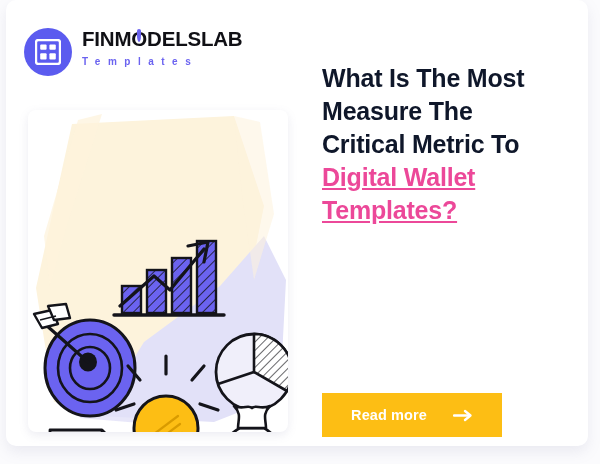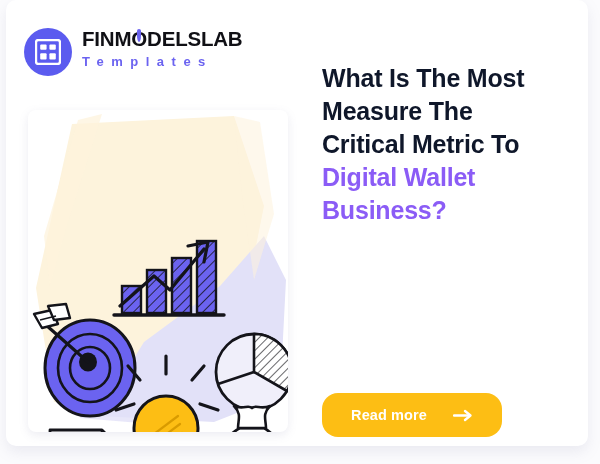--- a/index.html
+++ b/index.html
@@ -73,21 +73,21 @@
     left: 50%;
     top: 2px;
     width: 4px;
     height: 13px;
     margin-left: -2px;
     border-radius: 2px 2px 50% 50%;
     background: #6b63f0;
   }
   #brand-sub {
     margin-top: 3px;
-    font-size: 13px;
+    font-size: 10px;
     font-weight: bold;
     letter-spacing: 7.5px;
     color: #6b63f0;
     line-height: 16px;
     white-space: nowrap;
   }
 
   
   #illustration {
     position: absolute;
@@ -110,32 +110,32 @@
     width: 262px;
   }
   .hl-line {
     font-size: 25px;
     font-weight: bold;
     line-height: 33px;
     letter-spacing: -0.2px;
     white-space: nowrap;
   }
   .hl-accent { color: #0f172a; }
-  .hl-dark   { color: #8b5cf6; }
+  .hl-dark   { color: #ec4899; text-decoration: underline; }
 
   
   #cta {
     position: absolute;
     left: 316px;
     top: 393px;
     width: 180px;
     height: 44px;
     background: #fdbe14;
     border: none;
-    border-radius: 16px;
+    border-radius: 0;
     cursor: pointer;
     display: flex;
     align-items: center;
     justify-content: center;
     gap: 26px;
     padding: 4px;
   }
   #cta-label {
     font-size: 14.5px;
     font-weight: bold;
@@ -272,21 +272,21 @@
           </g>
         </g>
       </svg>
     </div>
 
     <div id="headline">
       <div class="hl-line hl-accent">What Is The Most</div>
       <div class="hl-line hl-accent">Measure The</div>
       <div class="hl-line hl-accent">Critical Metric To</div>
       <div class="hl-line hl-dark">Digital Wallet</div>
-      <div class="hl-line hl-dark">Business?</div>
+      <div class="hl-line hl-dark">Templates?</div>
     </div>
 
     <button id="cta">
       <span id="cta-label">Read more</span>
       <span id="cta-arrow">
         <svg width="20" height="13" viewBox="0 0 20 13">
           <line x1="1" y1="6.5" x2="16" y2="6.5" stroke="#ffffff" stroke-width="2.4" stroke-linecap="round"></line>
           <path d="M12 2 L17.5 6.5 L12 11" fill="none" stroke="#ffffff" stroke-width="2.4" stroke-linecap="round" stroke-linejoin="round"></path>
         </svg>
       </span>

